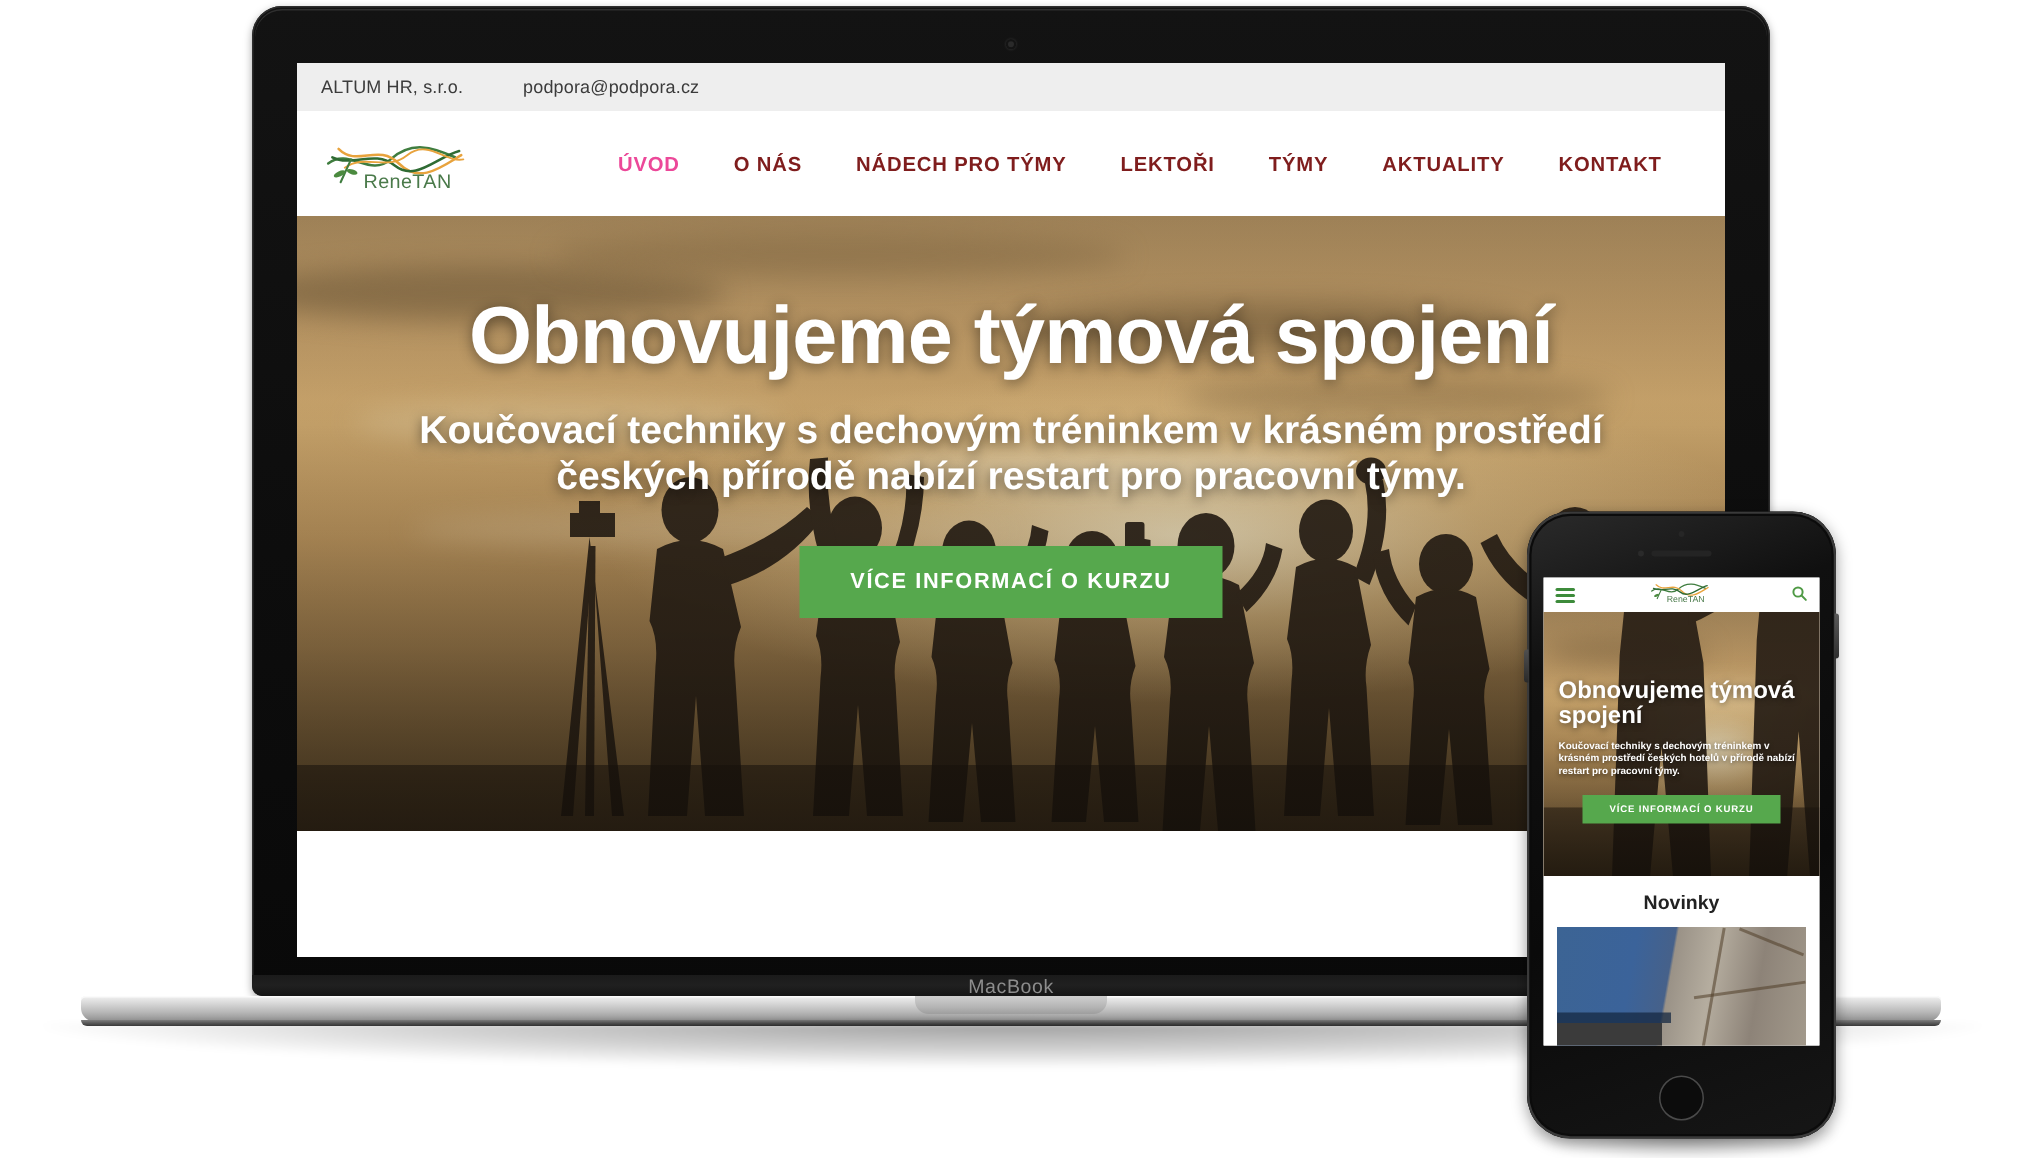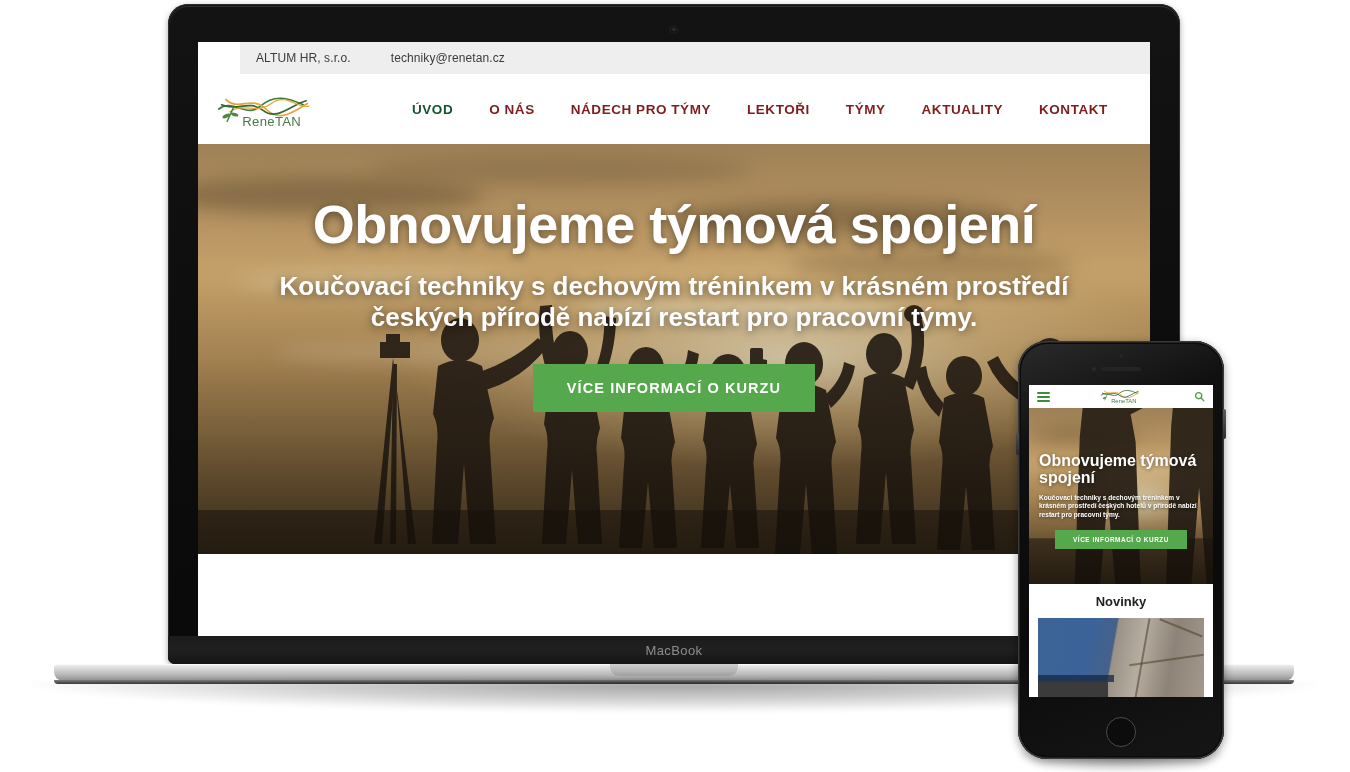--- a/index.html
+++ b/index.html
@@ -64,21 +64,21 @@
     height: 596px;
     background: #ffffff;
     overflow: hidden;
   }
 
   
   .laptop-chin {
     position: absolute;
     left: 0; bottom: 0;
     width: 1012px;
-    height: 28px;
+    height: 14px;
     background: linear-gradient(180deg,#1b1b1b 0%,#202020 48%,#151515 100%);
     border-radius: 0 0 7px 7px;
     display: flex;
     align-items: center;
     justify-content: center;
   }
   .laptop-wordmark {
     color: #8d8d8d;
     font-size: 13px;
     letter-spacing: .4px;
@@ -127,21 +127,20 @@
   }
 
   
   .topbar {
     height: 32px;
     background: #eeeeee;
     display: flex;
     align-items: center;
     padding: 0 0 0 16px;
     gap: 40px;
-    margin-left: 42px;
   }
   .topbar-text {
     font-size: 12px;
     color: #3b3b3b;
     letter-spacing: .1px;
   }
 
   .navbar {
     height: 70px;
     background: #ffffff;
@@ -161,21 +160,21 @@
   }
   .nav-link {
     font-size: 13.5px;
     font-weight: bold;
     letter-spacing: .55px;
     color: #7f1d1d;
     text-decoration: none;
     white-space: nowrap;
     cursor: pointer;
   }
-  .nav-link.active { color: #14532d; }
+  .nav-link.active { color: #ec4899; }
 
   
   .hero {
     position: relative;
     height: 410px;
     overflow: hidden;
     background: #caa268;
   }
   .hero-sky {
     position: absolute; inset: 0;
@@ -420,21 +419,21 @@
   <div id="laptop">
 
     <div class="laptop-lid">
       <div class="lid-inner-edge"></div>
       <div class="laptop-camera"></div>
 
       <div class="screen">
 
         <div class="topbar">
           <span class="topbar-text">ALTUM HR, s.r.o.</span>
-          <span class="topbar-text">techniky@renetan.cz</span>
+          <span class="topbar-text">podpora@podpora.cz</span>
         </div>
 
         <div class="navbar">
           <div class="logo-wrap">
             <svg class="logo-svg" viewBox="0 0 150 60" width="104" height="42">
               <g fill="none" stroke-width="2.4" stroke-linecap="round">
                 <path d="M4 30 C24 14, 44 44, 64 26 S104 14, 126 24" stroke="#3f7d3f"></path>
                 <path d="M14 16 C32 34, 52 10, 72 30 S112 34, 132 22" stroke="#e8a33d"></path>
                 <path d="M8 24 C28 34, 48 16, 68 32 S108 24, 130 18" stroke="#2f6b33"></path>
                 <path d="M20 34 C40 20, 60 38, 80 22 S118 30, 134 26" stroke="#e8a33d" stroke-width="1.8"></path>

